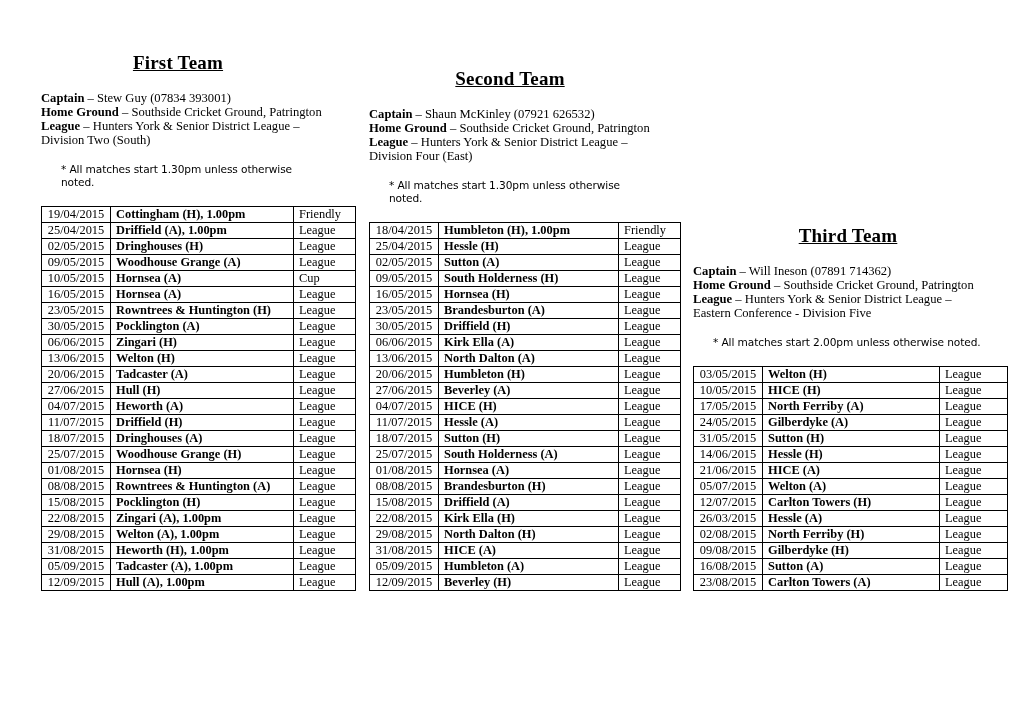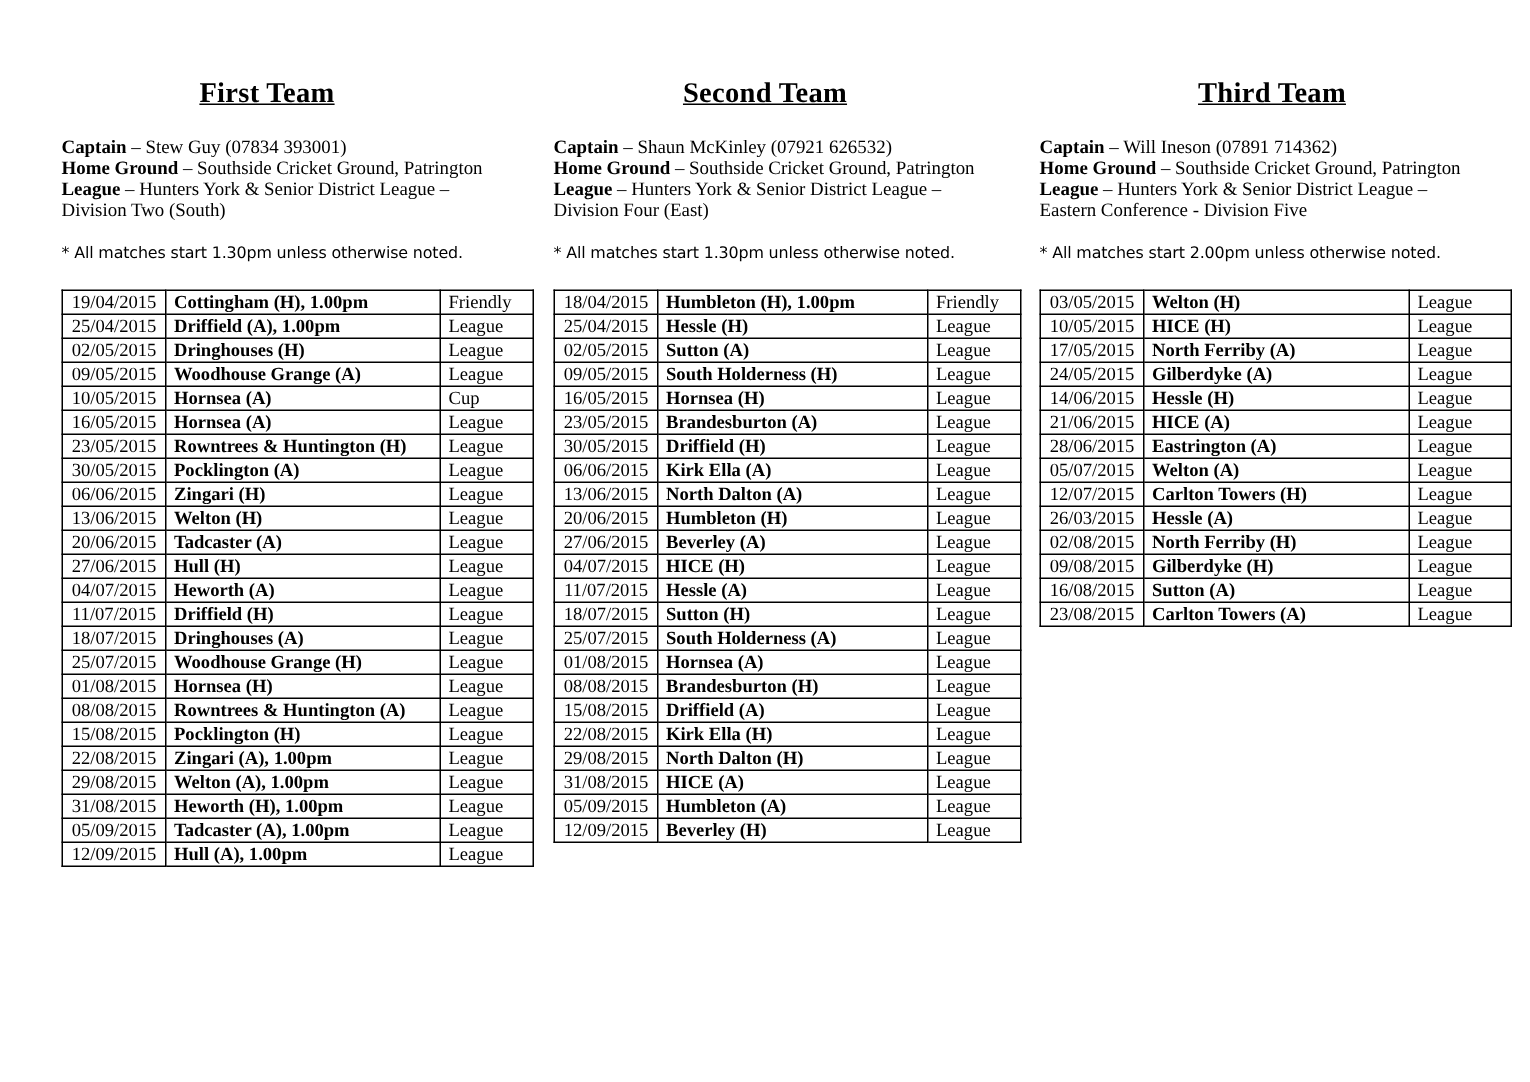--- a/index.html
+++ b/index.html
@@ -24,21 +24,21 @@
     height: 721px;
   }
 
   .columns {
     position: absolute;
     left: 41px;
     top: 52px;
     width: 940px;
     display: flex;
     flex-direction: row;
-    align-items: flex-start;
+    align-items: flex-end;
     justify-content: space-between;
   }
 
   .team-col {
     width: 282px;
     position: relative;
   }
   .team-col.col2 { width: 282px; margin-left: 46px; }
   .team-col.col3 { width: 290px; margin-left: 42px; }
 
@@ -61,20 +61,21 @@
   }
   .info-line { white-space: normal; }
   .info-line b { font-weight: bold; }
 
   .note {
     margin-top: 16px;
     font-family: "DejaVu Sans", "Liberation Sans", sans-serif;
     font-size: 10.6px;
     line-height: 13px;
     letter-spacing: -0.1px;
+    margin-left: 20px;
   }
 
   table.fixtures {
     margin-top: 17px;
     border-collapse: collapse;
     table-layout: fixed;
     font-size: 12.4px;
   }
   table.fixtures td {
     border: 1px solid #000000;
@@ -397,32 +398,32 @@
               <td class="c-date">17/05/2015</td>
               <td class="c-opp">North Ferriby (A)</td>
               <td class="c-type">League</td>
             </tr>
             <tr>
               <td class="c-date">24/05/2015</td>
               <td class="c-opp">Gilberdyke (A)</td>
               <td class="c-type">League</td>
             </tr>
             <tr>
+              <td class="c-date">31/05/2015</td>
+              <td class="c-opp">Sutton (H)</td>
+              <td class="c-type">League</td>
+            </tr>
+            <tr>
               <td class="c-date">14/06/2015</td>
               <td class="c-opp">Hessle (H)</td>
               <td class="c-type">League</td>
             </tr>
             <tr>
               <td class="c-date">21/06/2015</td>
               <td class="c-opp">HICE (A)</td>
-              <td class="c-type">League</td>
-            </tr>
-            <tr>
-              <td class="c-date">28/06/2015</td>
-              <td class="c-opp">Eastrington (A)</td>
               <td class="c-type">League</td>
             </tr>
             <tr>
               <td class="c-date">05/07/2015</td>
               <td class="c-opp">Welton (A)</td>
               <td class="c-type">League</td>
             </tr>
             <tr>
               <td class="c-date">12/07/2015</td>
               <td class="c-opp">Carlton Towers (H)</td>

